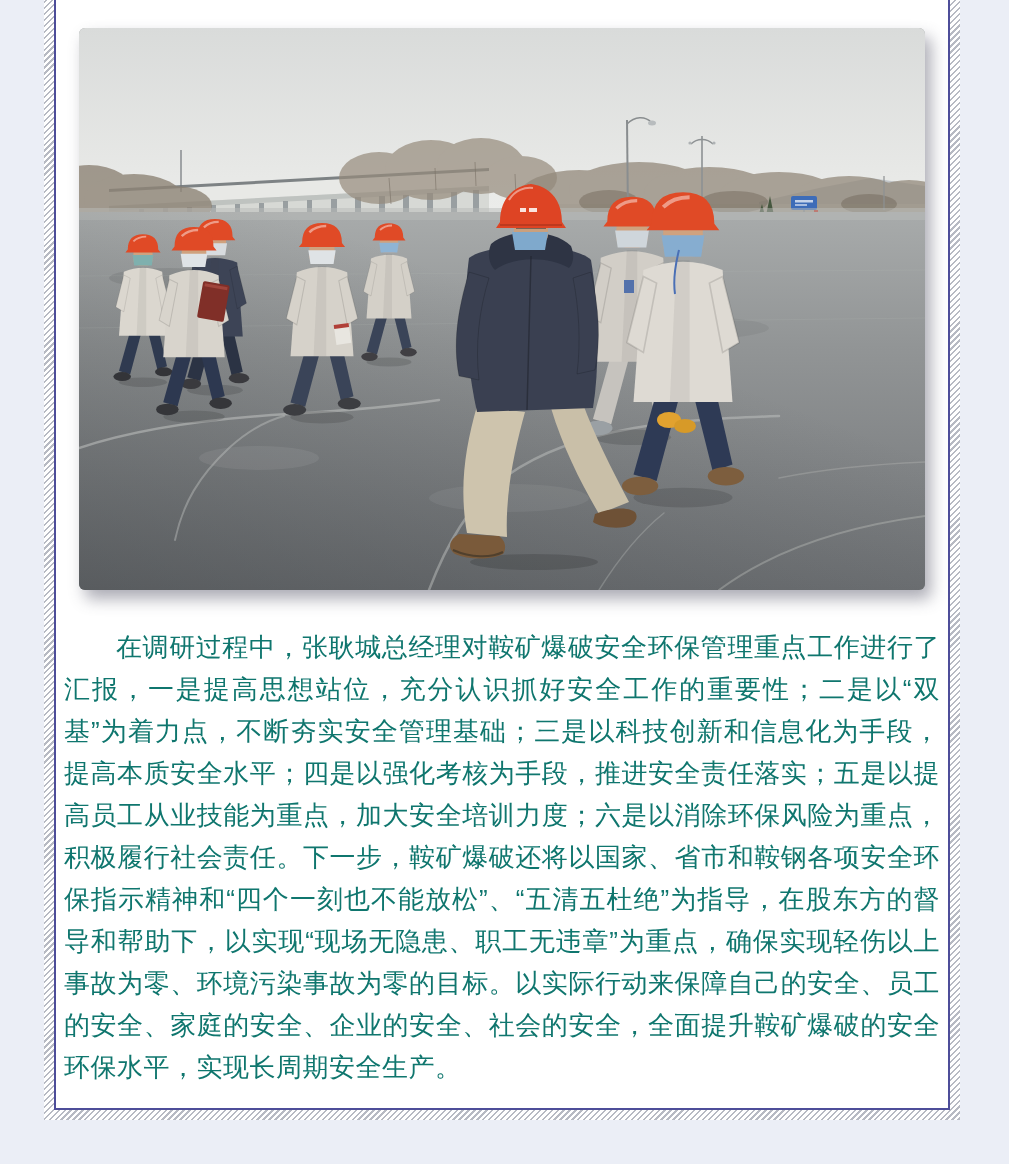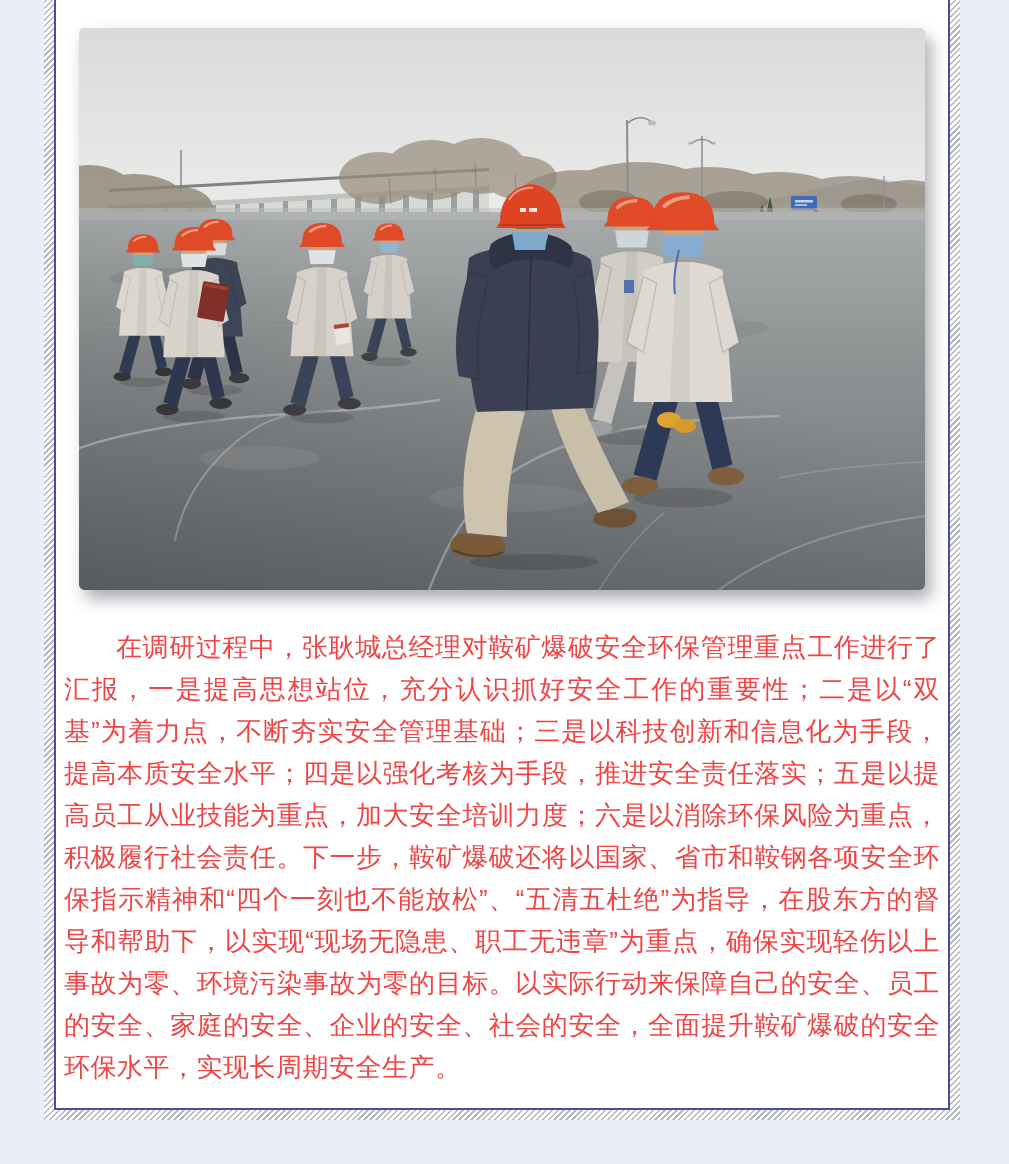--- a/index.html
+++ b/index.html
@@ -20,21 +20,21 @@
   }
   .photo-wrap{
     width:846px;height:562px;margin:36px auto 0 auto;
     border-radius:6px;overflow:hidden;
     box-shadow:6px 9px 16px rgba(70,72,90,.45);
     background:#9fa2a3;
   }
   .photo-wrap svg{display:block;}
   .article-text{
     margin:14px 0 0 0;padding:22px 0 28px 0;
-    font-size:26px;line-height:42px;color:#ef4444;
+    font-size:26px;line-height:42px;color:#0f766e;
     text-align:justify;text-indent:2em;
     letter-spacing:.5px;
   }
   .person{ --helmet:#e04a26; --skin:#cfa27f; --mask:#8fb4d4;
            --coat:#d9d6cf; --pants:#2e3950; --shoe:#3a3a3e; }
 </style>
 </head>
 <body>
 
 <div class="frame">

